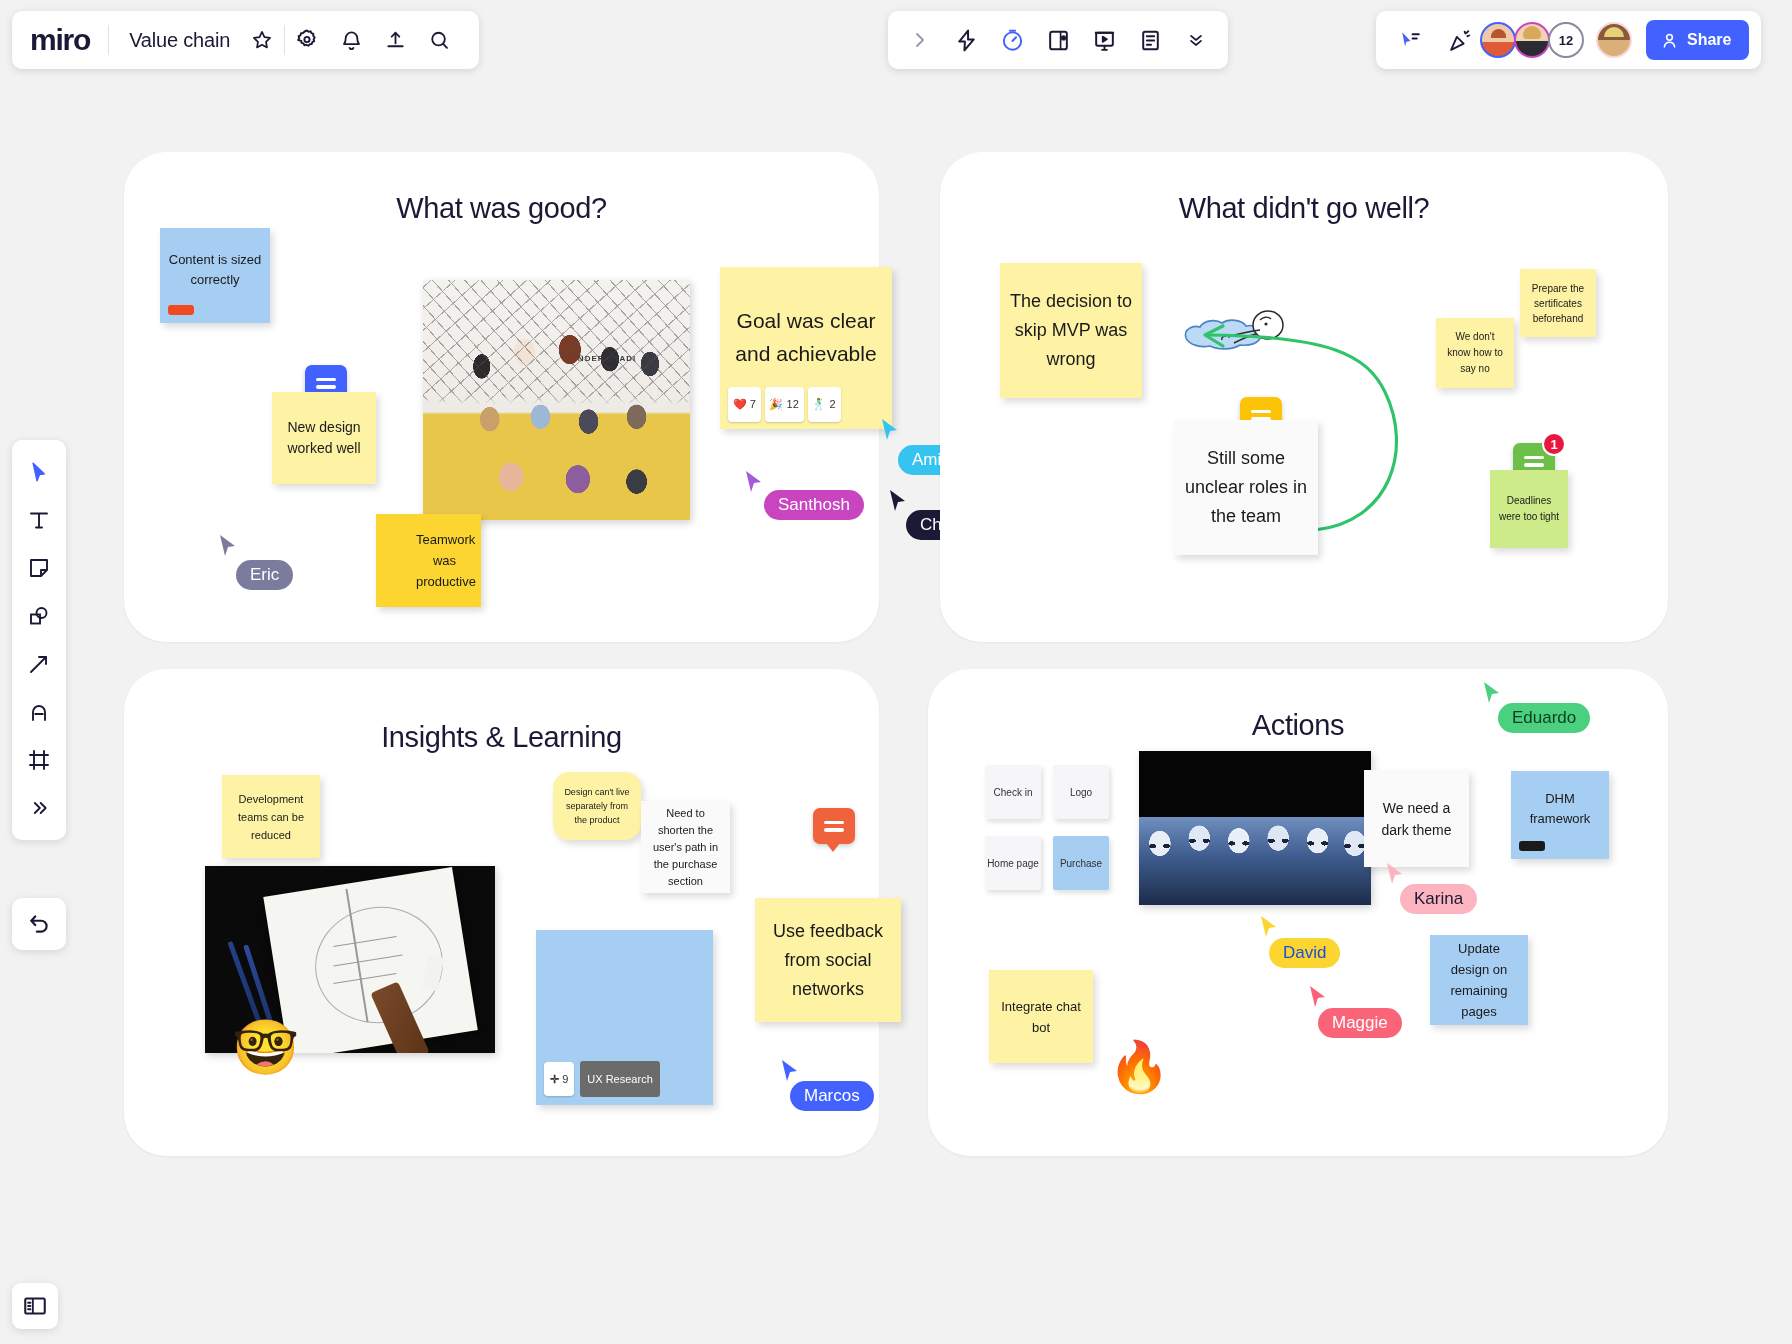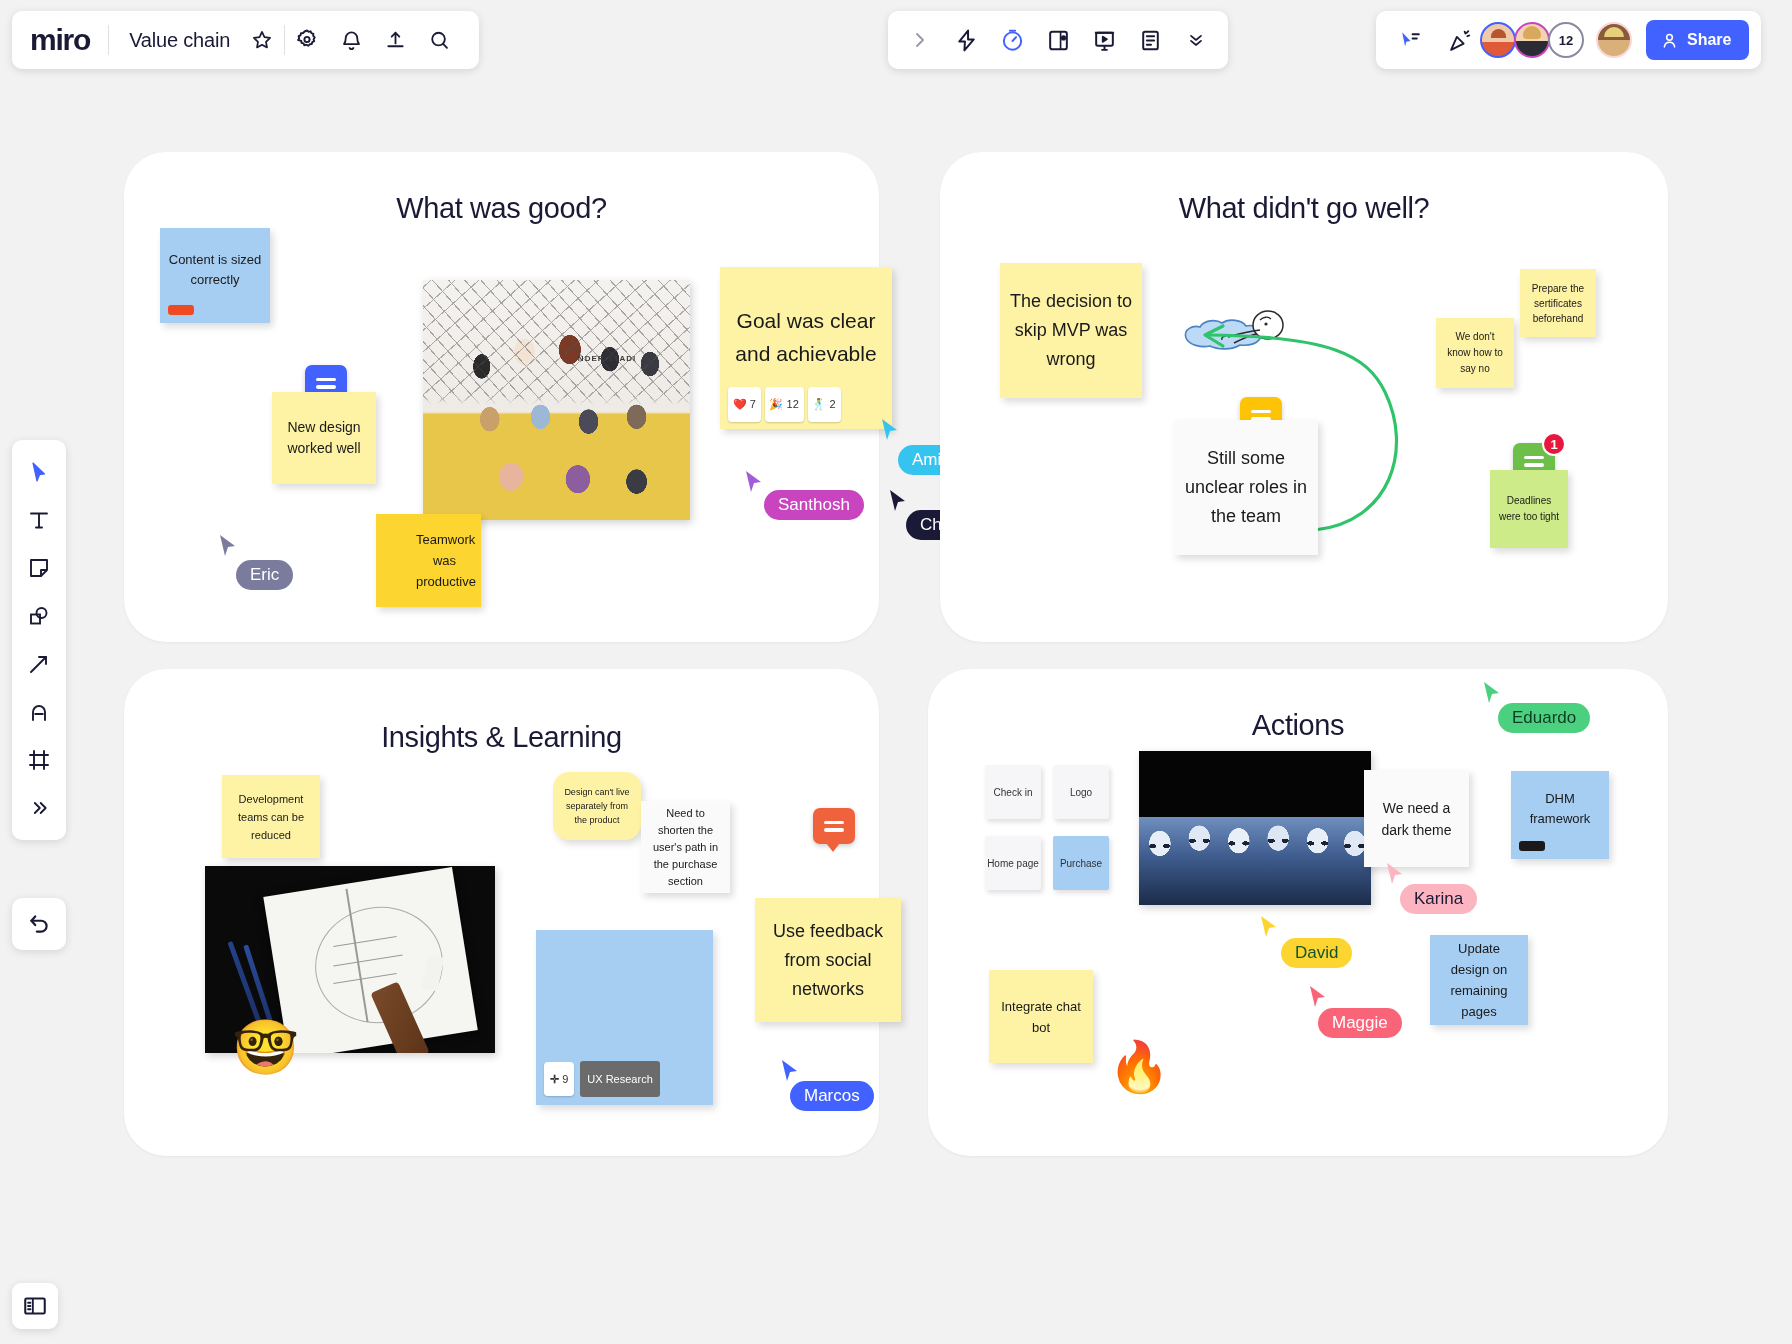--- a/index.html
+++ b/index.html
@@ -609,21 +609,21 @@
   <div class="txt" style="padding-bottom:12px;">DHM framework</div>
   <div class="sticky-footer">
     <div class="color-bar" style="background:#1a1a1a;"></div>
   </div>
 </div>
 
 <div class="cursor" style="left:1259px;top:915px;">
   <svg class="arrow" width="22" height="24" viewBox="0 0 22 24">
       <path d="M2 1l15 11-7 1-3 9z" fill="#fcd530"></path>
     </svg>
-  <div class="clabel" style="left:22px;top:23px;background:#fcd530;color:#14532d;">David</div>
+  <div class="clabel" style="left:10px;top:23px;background:#fcd530;color:#1d4ed8;">David</div>
 </div>
 
 <div class="sticky blue" style="left:1430px;top:935px;width:98px;height:90px;font-size:13px;line-height:21px;">
   <div class="txt">Update design on remaining pages</div>
 </div>
 
 <div class="cursor" style="left:1308px;top:985px;">
   <svg class="arrow" width="22" height="24" viewBox="0 0 22 24">
       <path d="M2 1l15 11-7 1-3 9z" fill="#fa6478"></path>
     </svg>

